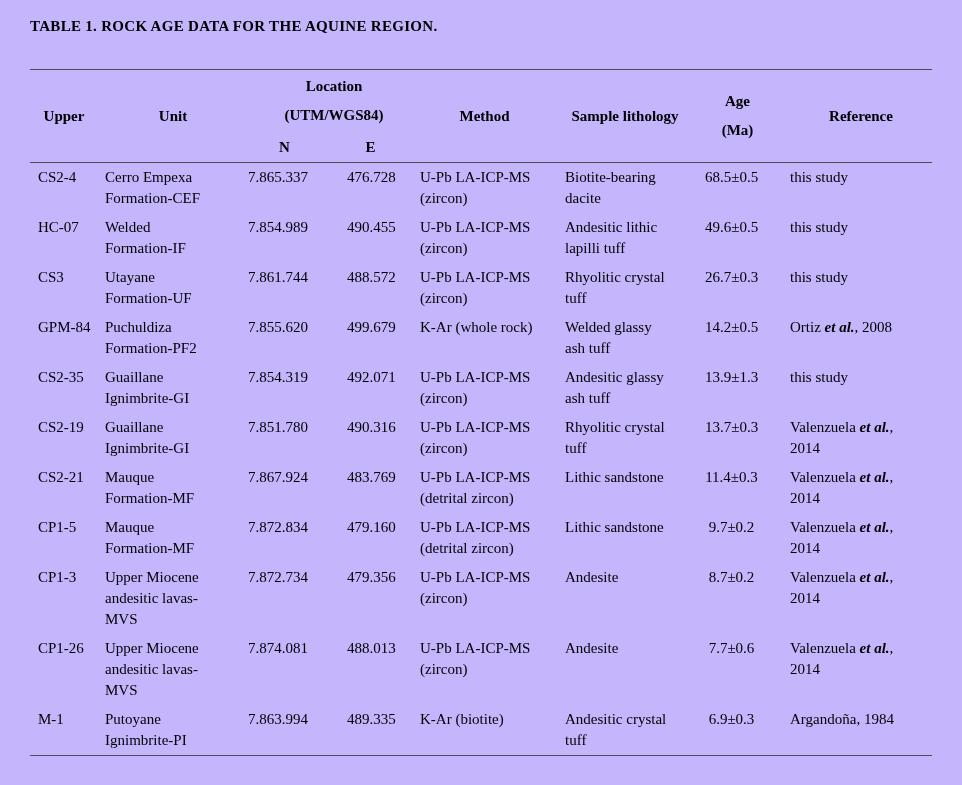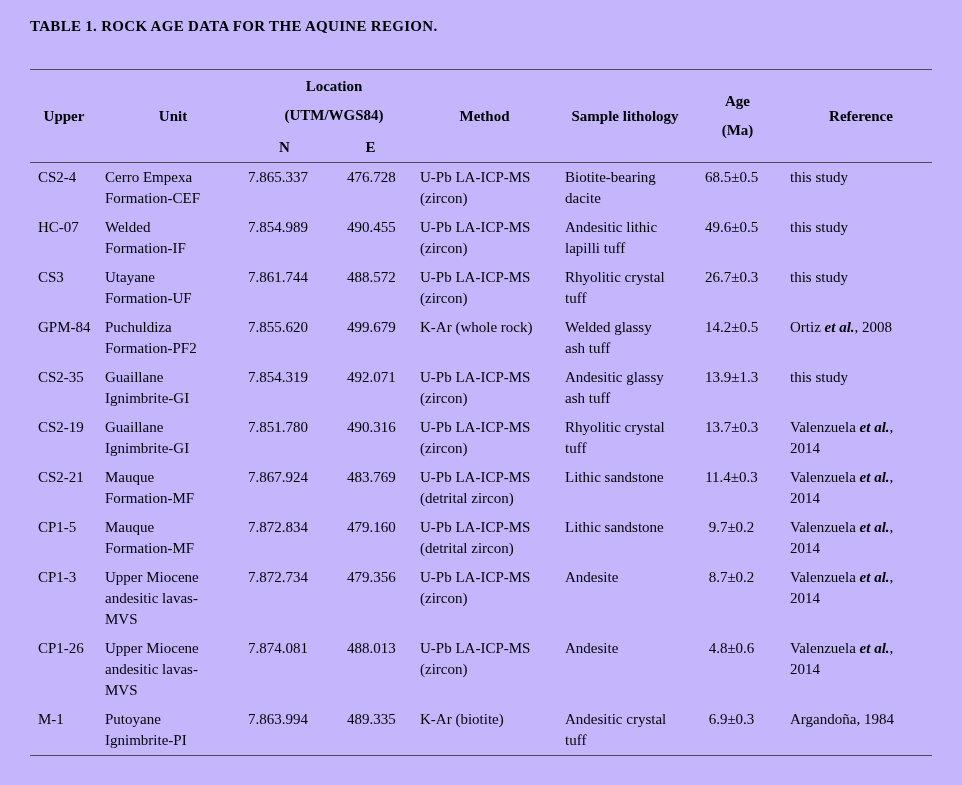--- a/index.html
+++ b/index.html
@@ -224,21 +224,21 @@
       <tr>
         <td class="c-sample">CP1-26</td>
         <td class="c-unit">Upper Miocene
 andesitic lavas-
 MVS</td>
         <td class="c-n">7.874.081</td>
         <td class="c-e">488.013</td>
         <td class="c-method">U-Pb LA-ICP-MS
 (zircon)</td>
         <td class="c-lith">Andesite</td>
-        <td class="c-age">4.8±0.6</td>
+        <td class="c-age">7.7±0.6</td>
         <td class="c-ref"><span>Valenzuela </span><em>et al.</em><span>,
 2014</span></td>
       </tr>
       <tr>
         <td class="c-sample">M-1</td>
         <td class="c-unit">Putoyane
 Ignimbrite-PI</td>
         <td class="c-n">7.863.994</td>
         <td class="c-e">489.335</td>
         <td class="c-method">K-Ar (biotite)</td>

